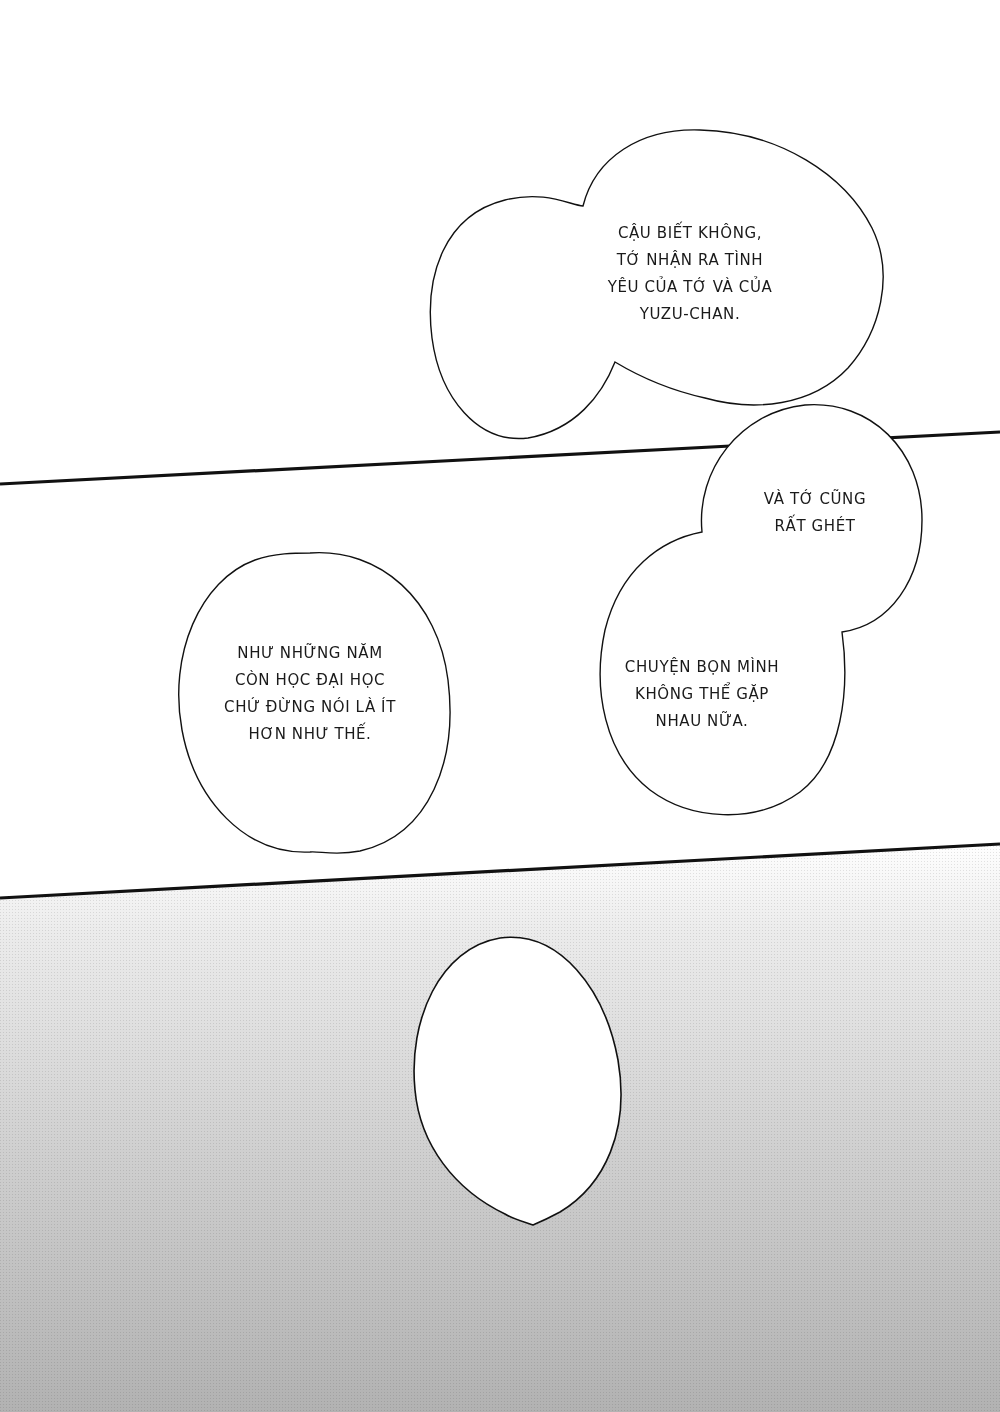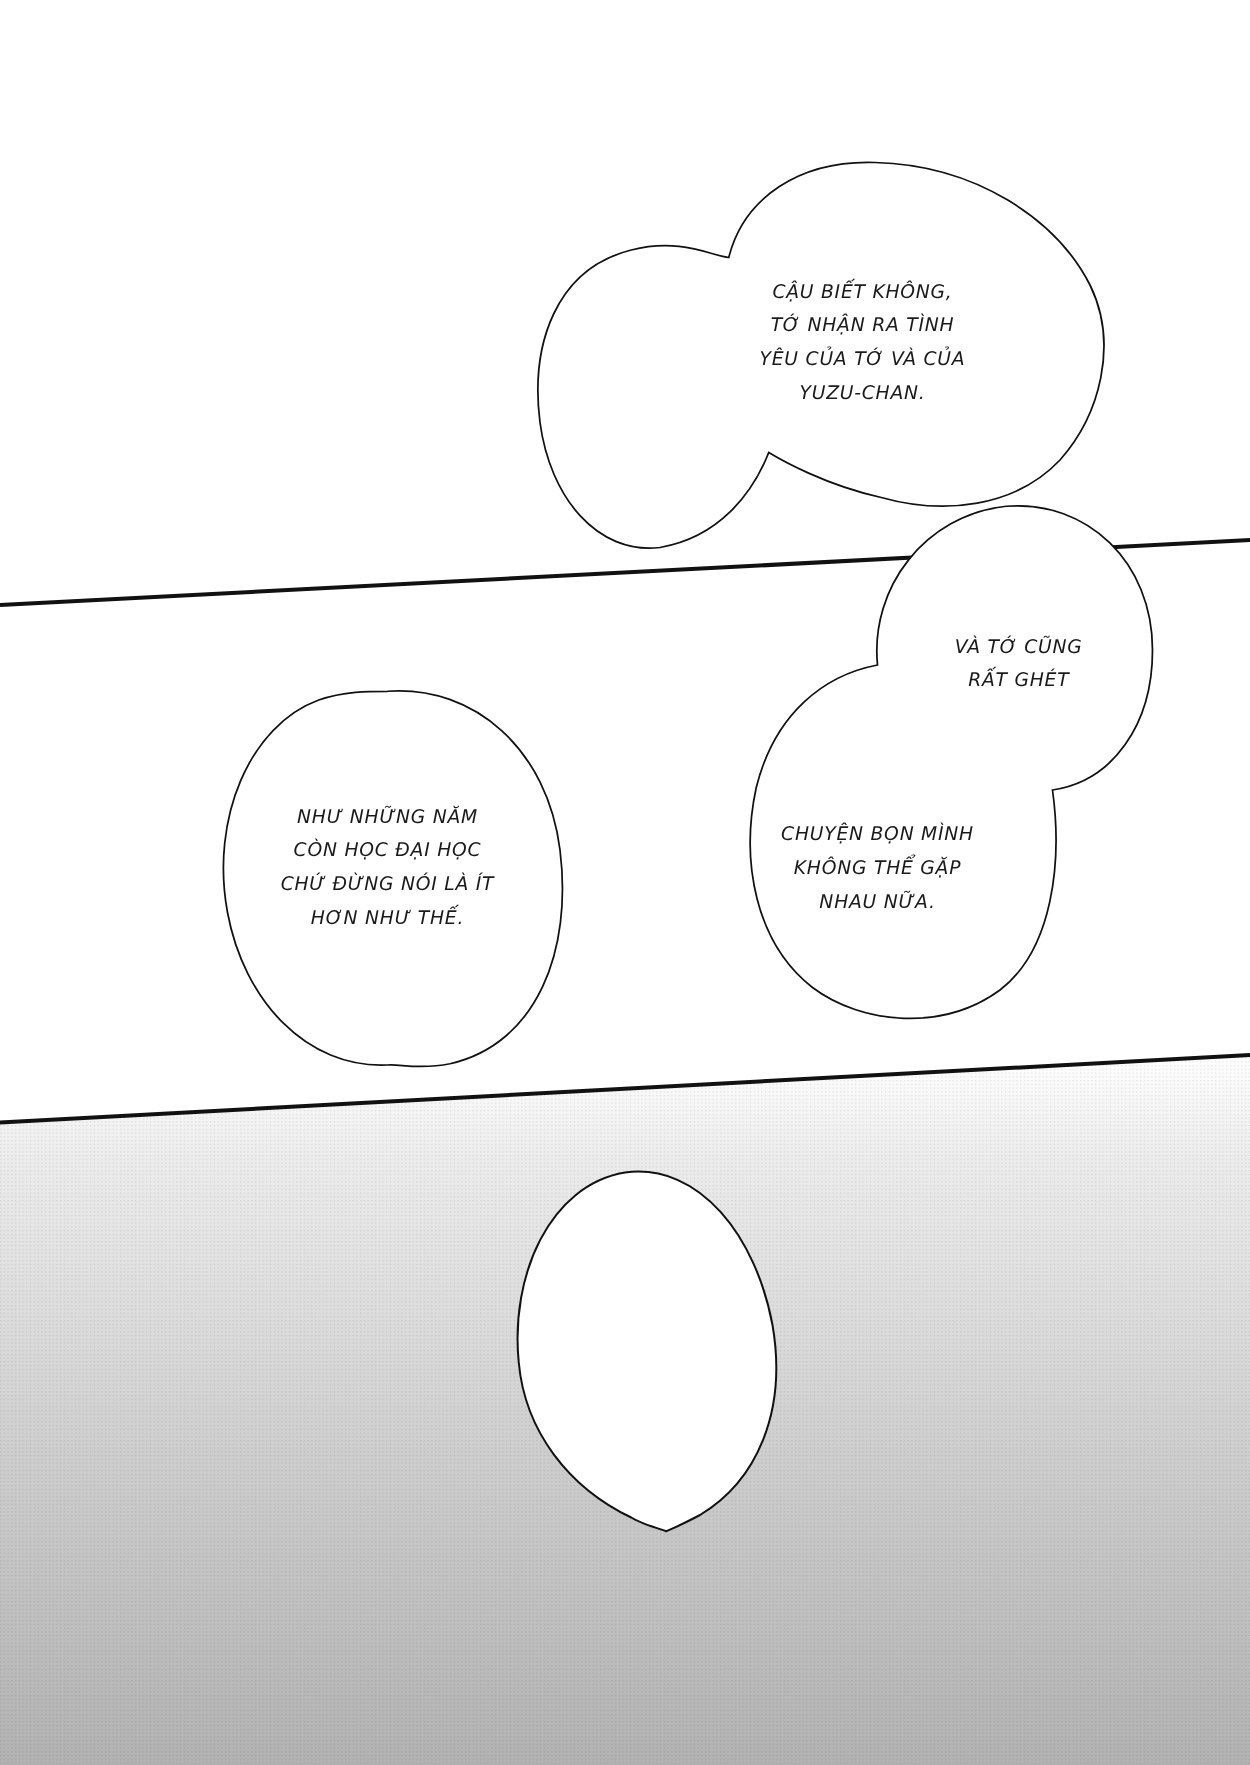--- a/index.html
+++ b/index.html
@@ -28,21 +28,20 @@
       color: #1a1a1a;
       font-family: "DejaVu Sans", sans-serif;
       font-size: 15px;
       line-height: 27px;
       letter-spacing: 0.6px;
       text-transform: uppercase;
       white-space: nowrap;
     }
     .bubble-text .line {
       display: block;
-      font-style: italic;
     }
   </style>
 </head>
 <body>
 
 <div class="page">
 
   <svg class="art" viewBox="0 0 1000 1412" xmlns="http://www.w3.org/2000/svg">
     <defs>
       <linearGradient id="toneGrad" x1="0" y1="0" x2="0" y2="1">
@@ -110,21 +109,21 @@
     <span class="line">Yuzu-chan.</span>
   </div>
 
   <div class="bubble-text" style="left:210px; top:640px; width:200px;text-align:center;">
     <span class="line">Như những năm</span>
     <span class="line">còn học đại học</span>
     <span class="line">chứ đừng nói là ít</span>
     <span class="line">hơn như thế.</span>
   </div>
 
-  <div class="bubble-text" style="left:750px; top:504px; width:130px;text-align:center;">
+  <div class="bubble-text" style="left:750px; top:486px; width:130px;text-align:center;">
     <span class="line">Và tớ cũng</span>
     <span class="line">rất ghét</span>
   </div>
 
   <div class="bubble-text" style="left:612px; top:632px; width:180px;margin-top:22px;">
     <span class="line">Chuyện bọn mình</span>
     <span class="line">không thể gặp</span>
     <span class="line">nhau nữa.</span>
   </div>
 

